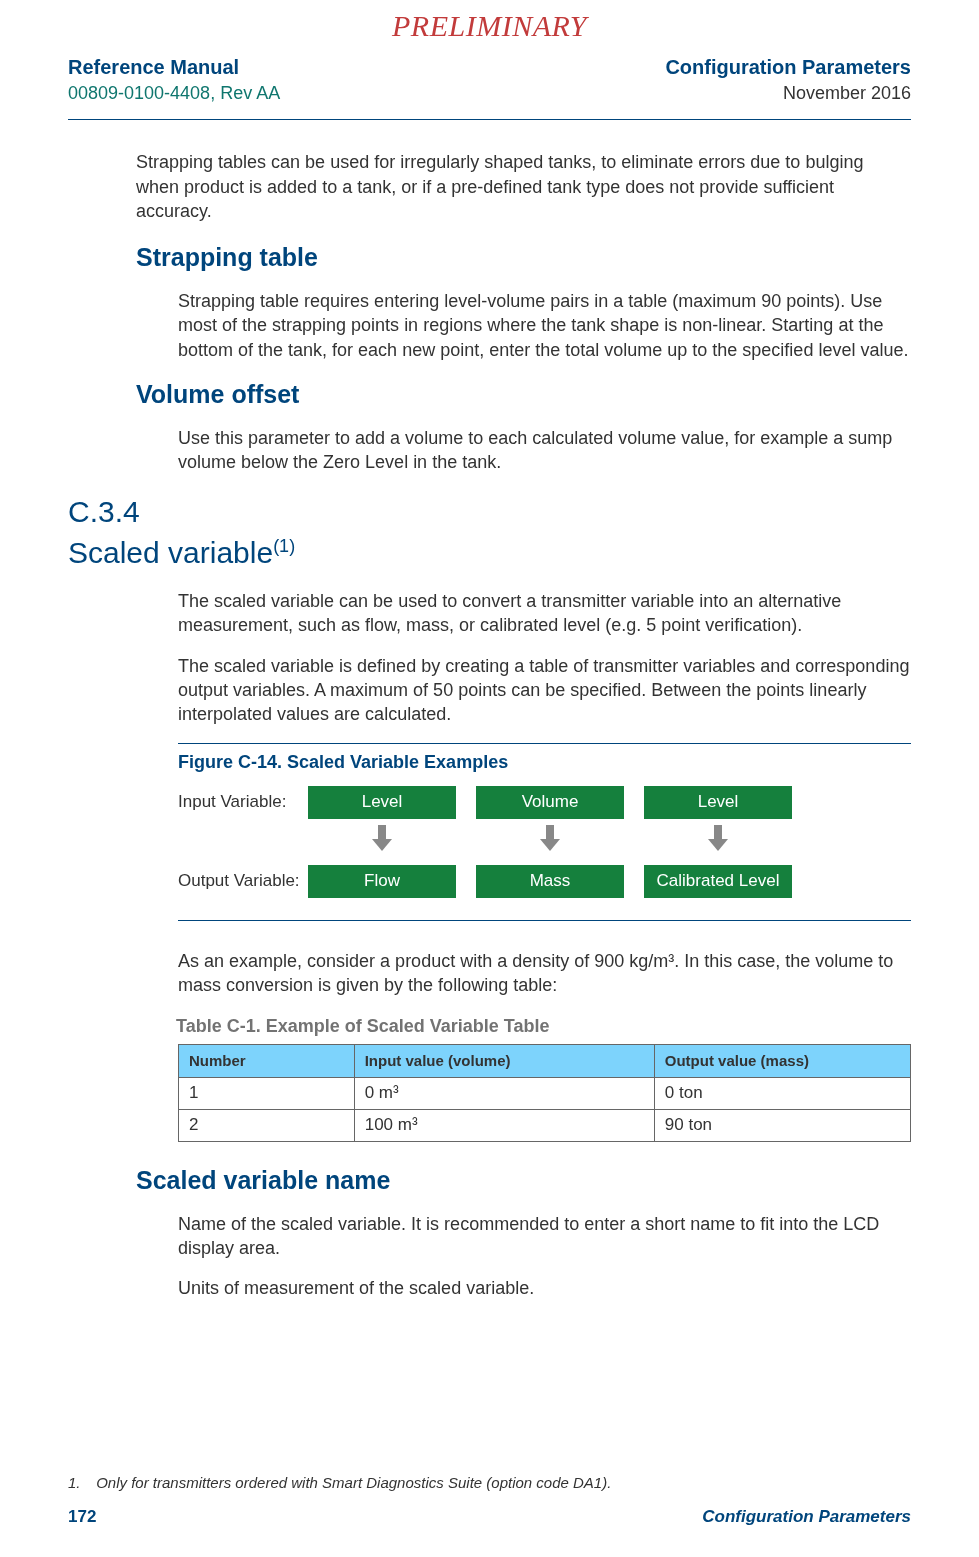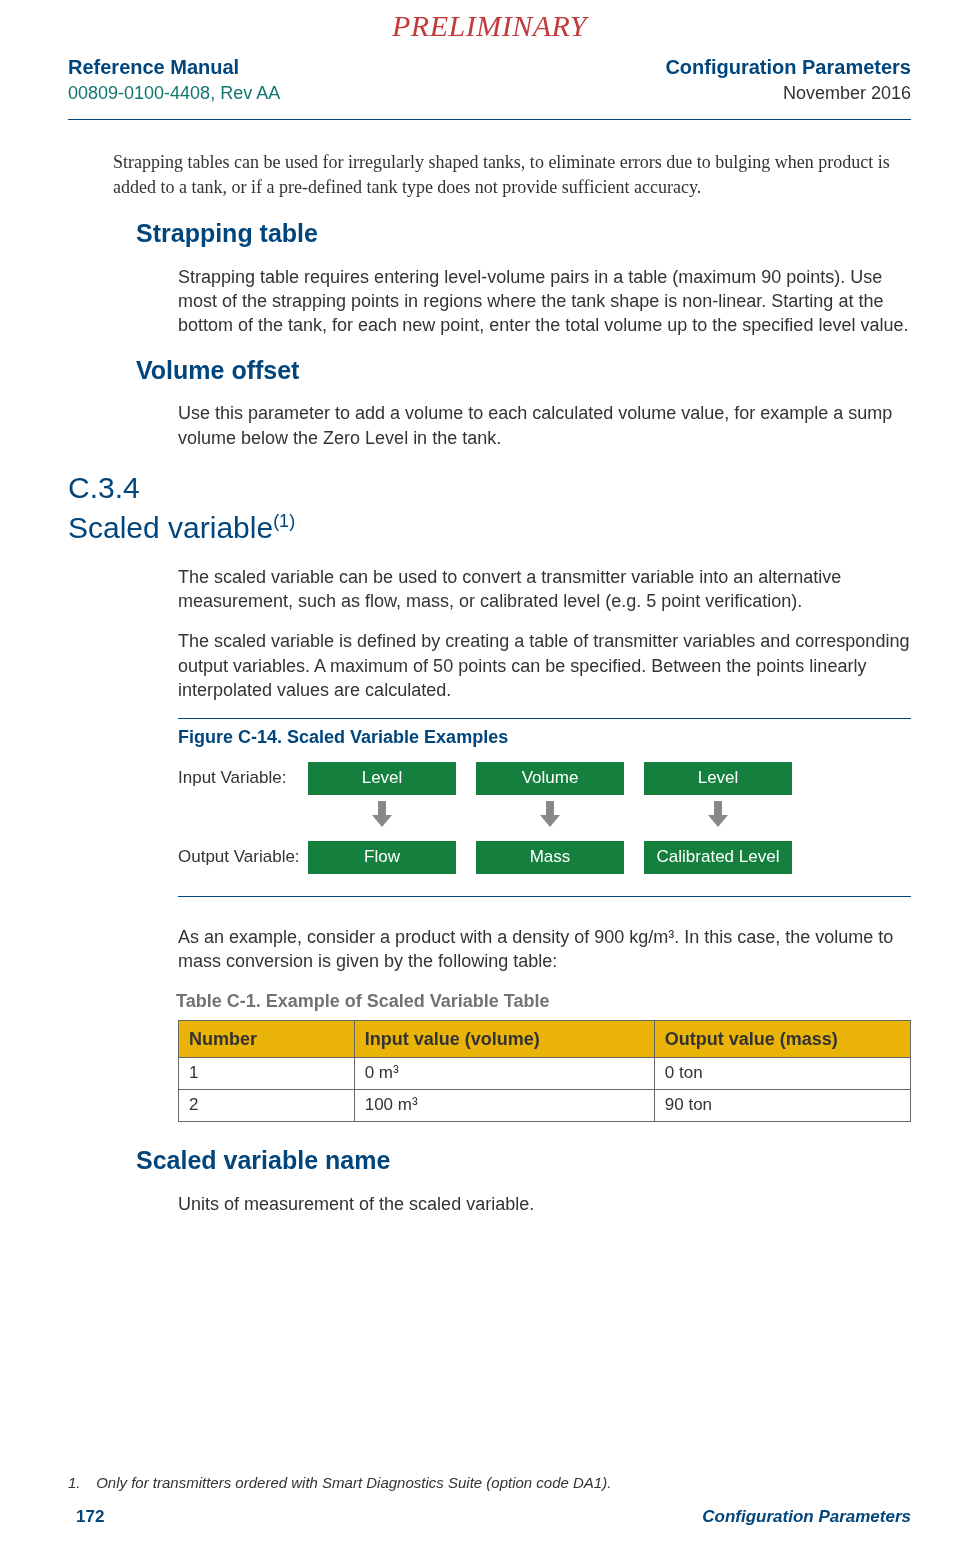--- a/index.html
+++ b/index.html
@@ -57,23 +57,22 @@
     }
     .hr-line {
       margin: 14px 68px 0 68px;
       border: none;
       border-top: 1.5px solid #00457c;
     }
     .content {
       padding: 30px 68px 0 68px;
     }
     .intro-p {
-      margin-left: 45px;
+      margin-left: 68px;
       margin-bottom: 18px;
-      font-family: Liberation Serif, serif;
     }
     .h3-blue {
       color: #00457c;
       font-weight: bold;
       font-size: 25px;
       margin-left: 68px;
       margin-bottom: 14px;
       margin-top: 4px;
     }
     .section-row {
@@ -159,26 +158,26 @@
       margin-left: 108px;
       margin-bottom: 6px;
     }
     .data-table {
       margin-left: 110px;
       border-collapse: collapse;
       width: calc(100% - 110px);
       margin-bottom: 22px;
     }
     .data-table th {
-      background: #eab308;
+      background: #7dd3fc;
       text-align: left;
       font-weight: bold;
       padding: 6px 10px;
       border: 1px solid #666;
-      font-size: 18px;
+      font-size: 15px;
     }
     .data-table td {
       padding: 4px 10px;
       border: 1px solid #666;
       font-size: 17px;
     }
     .footnote {
       position: absolute;
       bottom: 64px;
       left: 68px;
@@ -186,21 +185,21 @@
       font-size: 15px;
       color: #333;
     }
     .footnote .num {
       display: inline-block;
       width: 24px;
     }
     .footer-row {
       position: absolute;
       bottom: 28px;
-      left: 76px;
+      left: 68px;
       right: 68px;
       display: flex;
       justify-content: space-between;
       align-items: flex-end;
     }
     .page-num {
       color: #00457c;
       font-weight: bold;
       font-size: 17px;
     }
@@ -304,20 +303,21 @@
       </tr>
       <tr>
         <td>2</td>
         <td>100 m³</td>
         <td>90 ton</td>
       </tr>
     </tbody>
   </table>
 
   <div class="h3-blue">Scaled variable name</div>
+  <p class="body-p">Name of the scaled variable. It is recommended to enter a short name to fit into the LCD display area.</p>
 
   <p class="body-p">Units of measurement of the scaled variable.</p>
 
 </div>
 
 <div class="footnote">
   <span class="num">1.</span>
   <span>Only for transmitters ordered with Smart Diagnostics Suite (option code DA1).</span>
 </div>
 

